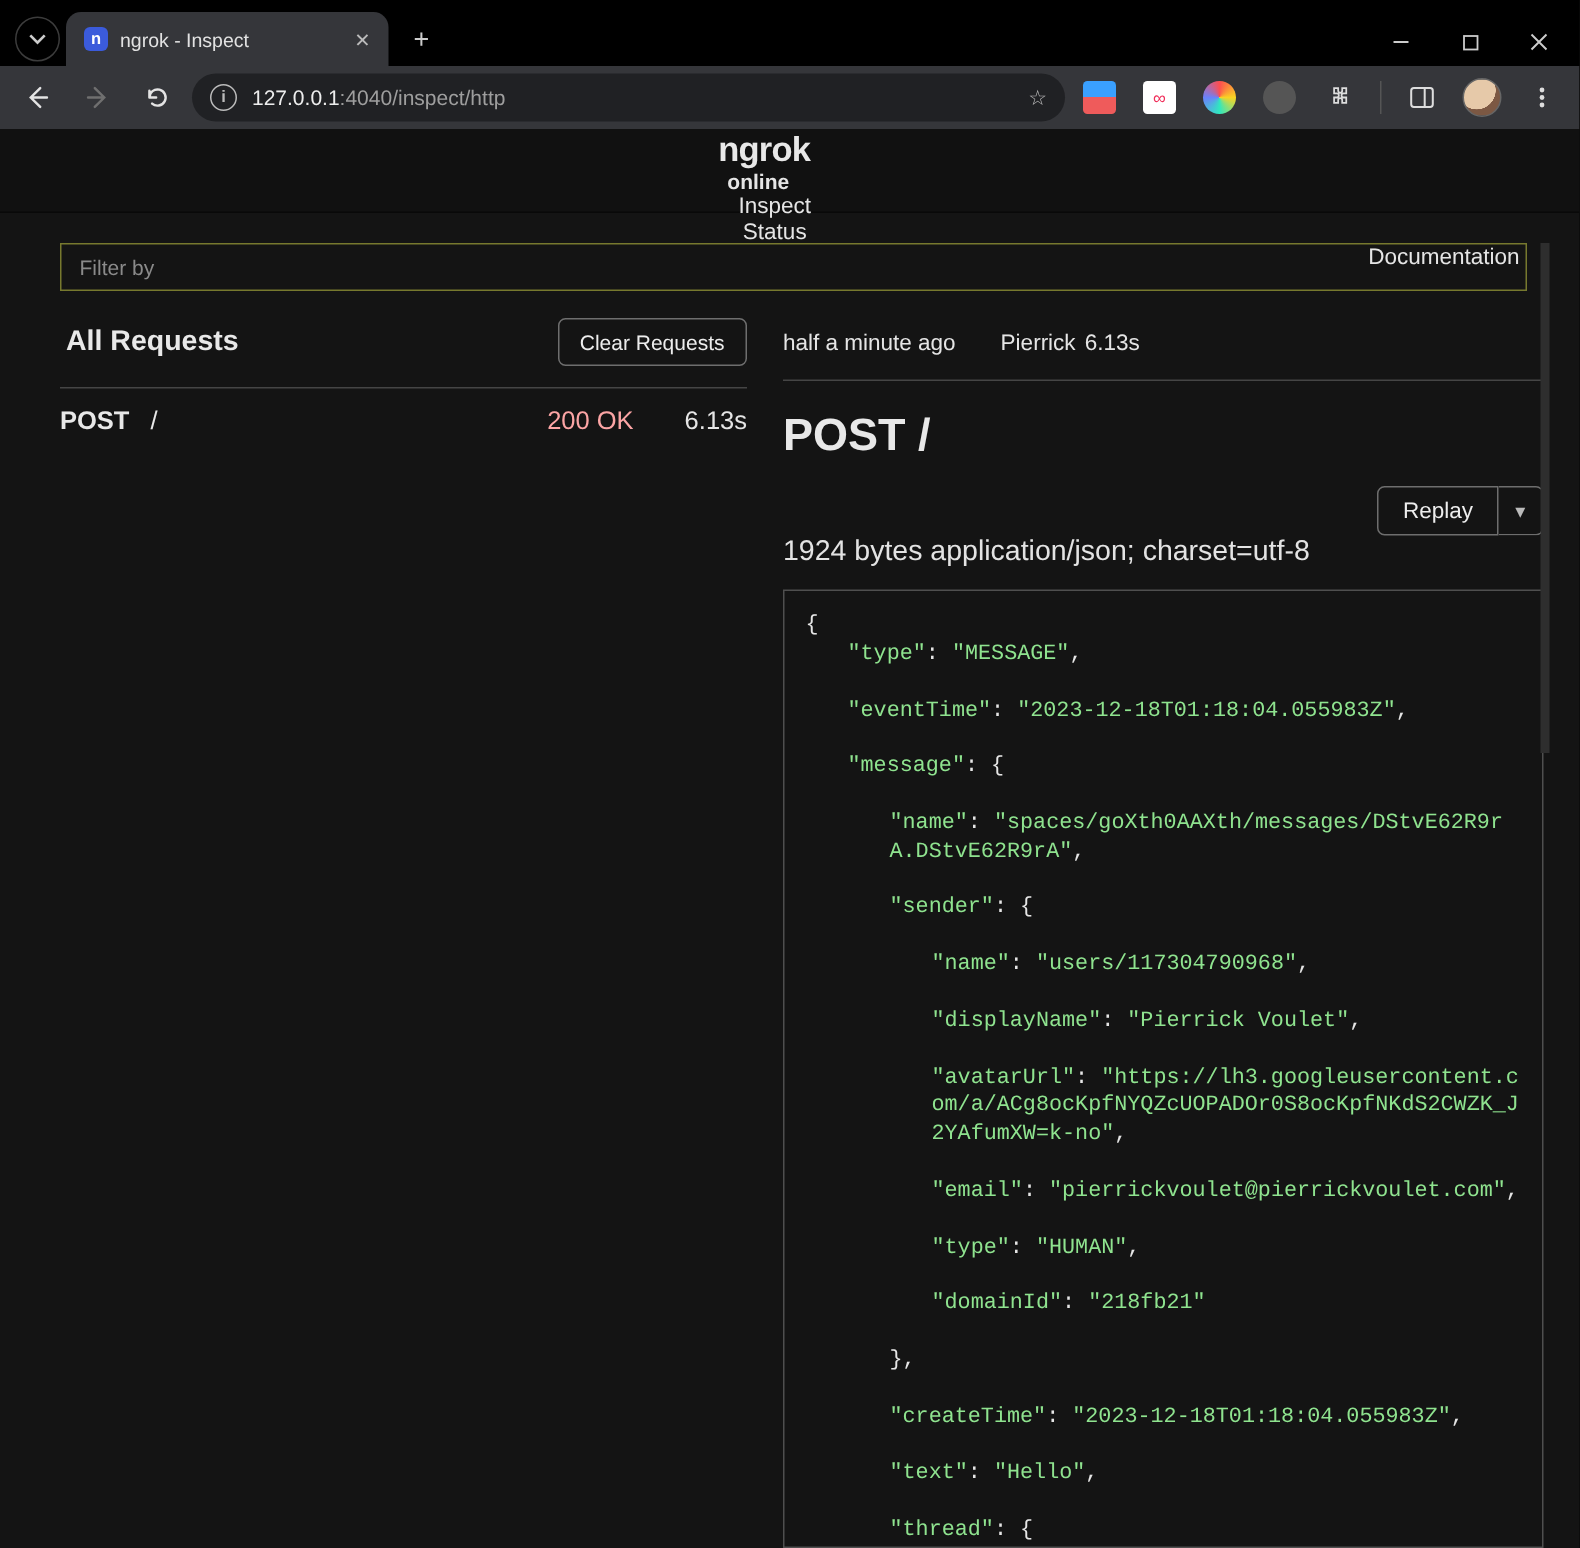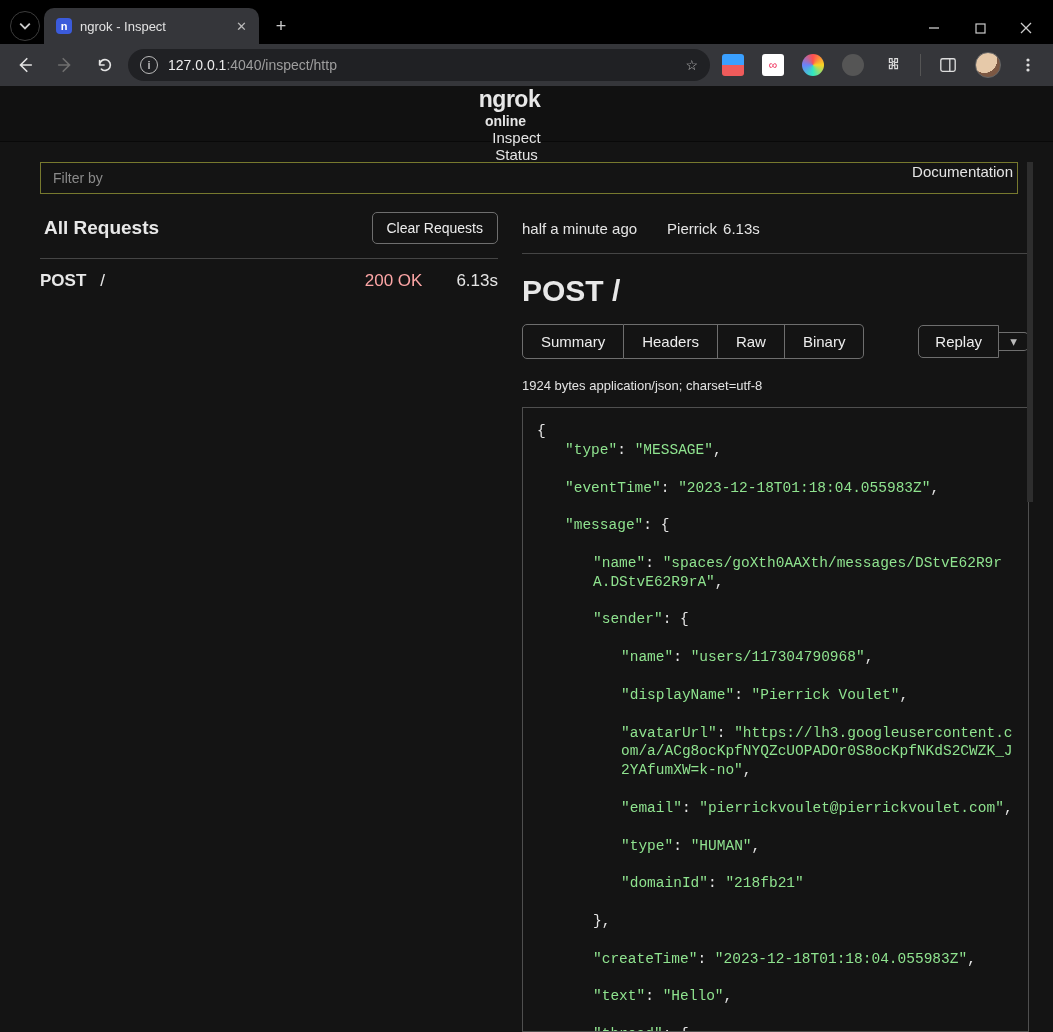--- a/index.html
+++ b/index.html
@@ -237,38 +237,38 @@
   .tabgroup { display:flex; border:0; }
   .dtab {
     border:1px solid #6e6e6e;
     background:transparent; color:#ededed;
     font-size:15px;
     padding: 8px 18px;
   }
   .dtab + .dtab { border-left:0; }
   .dtab:first-child { border-radius:5px 0 0 5px; }
   .dtab:last-child  { border-radius:0 5px 5px 0; }
-  .replay-wrap { margin-left:auto; display:flex;align-items:center; }
+  .replay-wrap { margin-left:auto; display:flex; }
   .replay-btn {
     border:1px solid #6e6e6e;
     background:transparent; color:#ededed;
     font-size:15px;
     padding: 7px 16px;
     border-radius:5px 0 0 5px;
   }
   .replay-caret {
     border:1px solid #6e6e6e;
     border-left:0;
     background:transparent; color:#ededed;
     width:30px;
     display:flex;align-items:center;justify-content:center;
     border-radius:0 5px 5px 0;
   }
 
-  .body-meta { margin-top:19px; font-size:13px; color:#e3e3e3; }
+  .body-meta { margin-top:0; font-size:19px; color:#e3e3e3; }
 
   .json-box {
     margin-top: 14px;
     border: 1px solid #4f4f4f;
     padding: 14px 14px;
     font-family: Consolas, "Courier New", monospace;
     font-size: 14.5px;
     line-height: 1.3;
     color:#e6e6e6;
     white-space: pre-wrap;
@@ -416,26 +416,20 @@
 
       <div class="meta-row">
         <span class="ago">half a minute ago</span>
         <span class="dlbl">Pierrick</span>
         <span>6.13s</span>
       </div>
 
       <div class="req-title">POST /</div>
 
       <div class="tabs-row">
-        <div class="tabgroup">
-          <button class="dtab">Summary</button>
-          <button class="dtab">Headers</button>
-          <button class="dtab">Raw</button>
-          <button class="dtab">Binary</button>
-        </div>
         <div class="replay-wrap">
           <button class="replay-btn">Replay</button>
           <button class="replay-caret">
             <span style="color:#bbb">▾</span>
           </button>
         </div>
       </div>
 
       <div class="body-meta">1924 bytes application/json; charset=utf-8</div>
 

